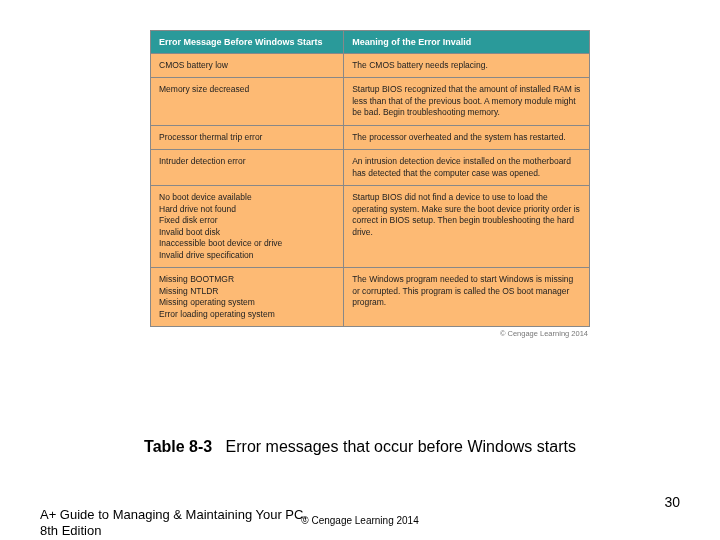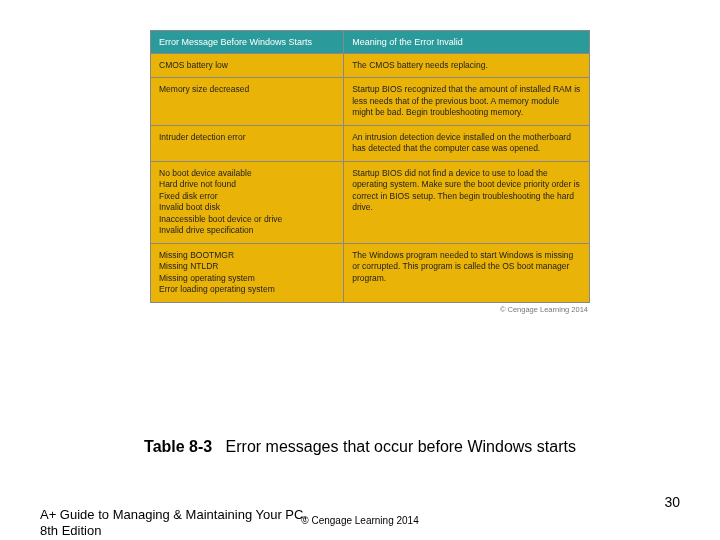--- a/index.html
+++ b/index.html
@@ -27,28 +27,28 @@
     table {
       border-collapse: collapse;
       width: 100%;
       font-family: Verdana, Arial, sans-serif;
       font-size: 8.5px;
       color: #222;
     }
     thead th {
       background: #2a9a9a;
       color: #fff;
-      font-weight: normal;
+      font-weight: bold;
       text-align: left;
       padding: 6px 8px;
       border: 1px solid #888;
       font-size: 9px;
     }
     tbody td {
-      background: #eab308;
+      background: #fdba74;
       border: 1px solid #888;
       padding: 6px 8px;
       vertical-align: top;
       line-height: 1.35;
     }
     tbody td:first-child {
       width: 44%;
     }
     .multiline { white-space: pre-line; }
     .credit {
@@ -120,21 +120,25 @@
           <th>Meaning of the Error Invalid</th>
         </tr>
       </thead>
       <tbody>
         <tr>
           <td class="multiline">CMOS battery low</td>
           <td>The CMOS battery needs replacing.</td>
         </tr>
         <tr>
           <td class="multiline">Memory size decreased</td>
-          <td>Startup BIOS recognized that the amount of installed RAM is less needs that of the previous boot. A memory module might be bad. Begin troubleshooting memory.</td>
+          <td>Startup BIOS recognized that the amount of installed RAM is less than that of the previous boot. A memory module might be bad. Begin troubleshooting memory.</td>
+        </tr>
+        <tr>
+          <td class="multiline">Processor thermal trip error</td>
+          <td>The processor overheated and the system has restarted.</td>
         </tr>
         <tr>
           <td class="multiline">Intruder detection error</td>
           <td>An intrusion detection device installed on the motherboard has detected that the computer case was opened.</td>
         </tr>
         <tr>
           <td class="multiline">No boot device available
 Hard drive not found
 Fixed disk error
 Invalid boot disk

